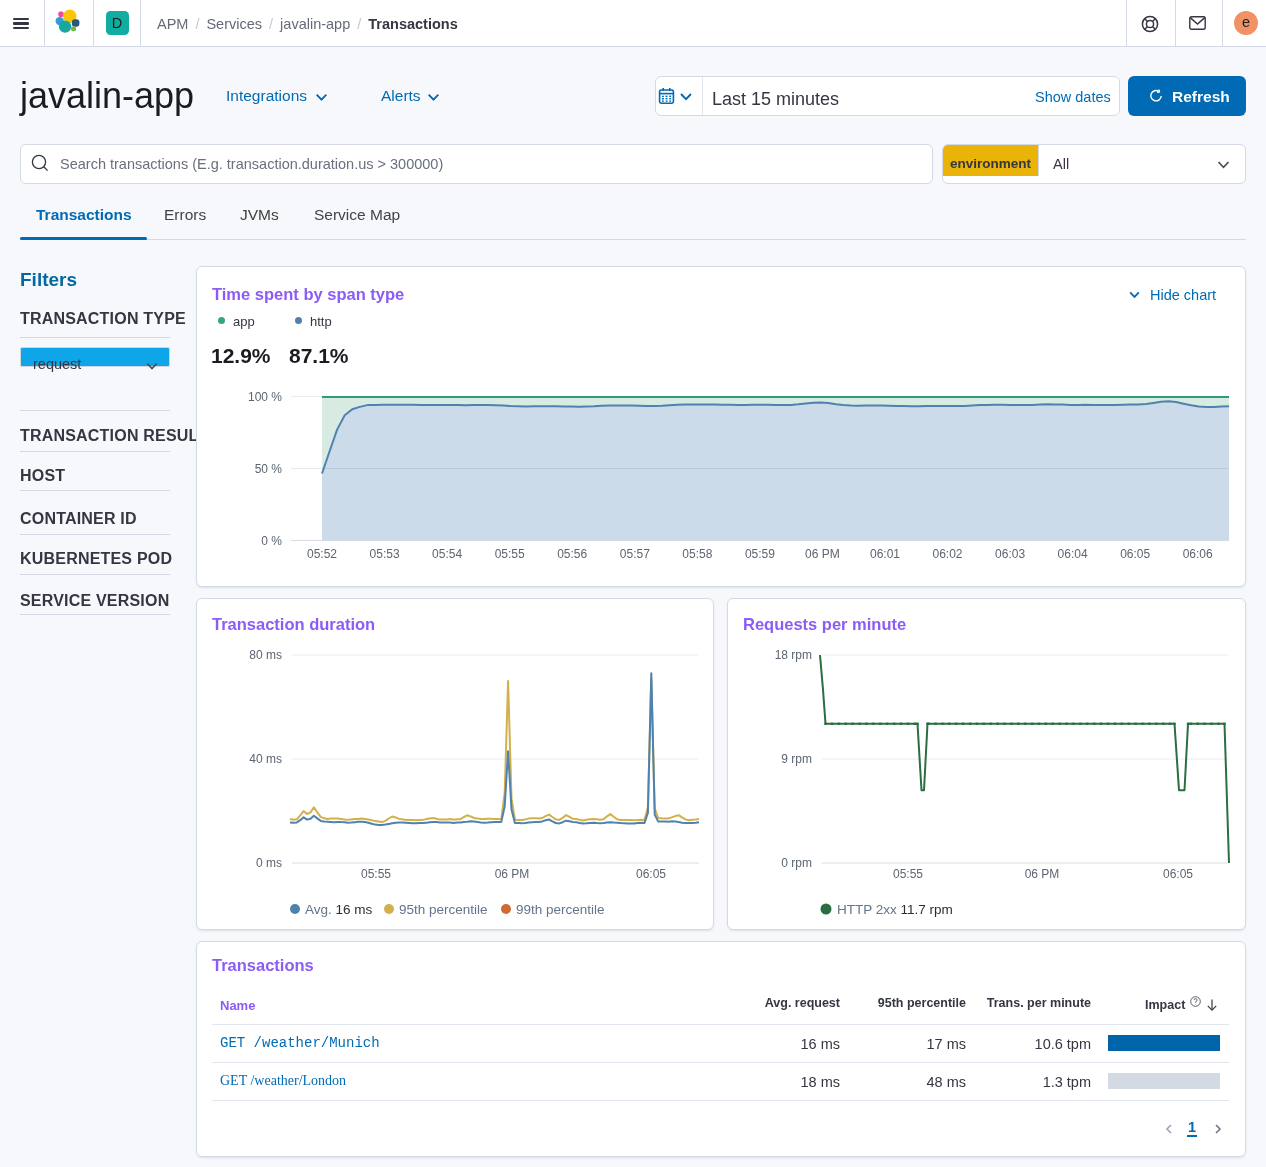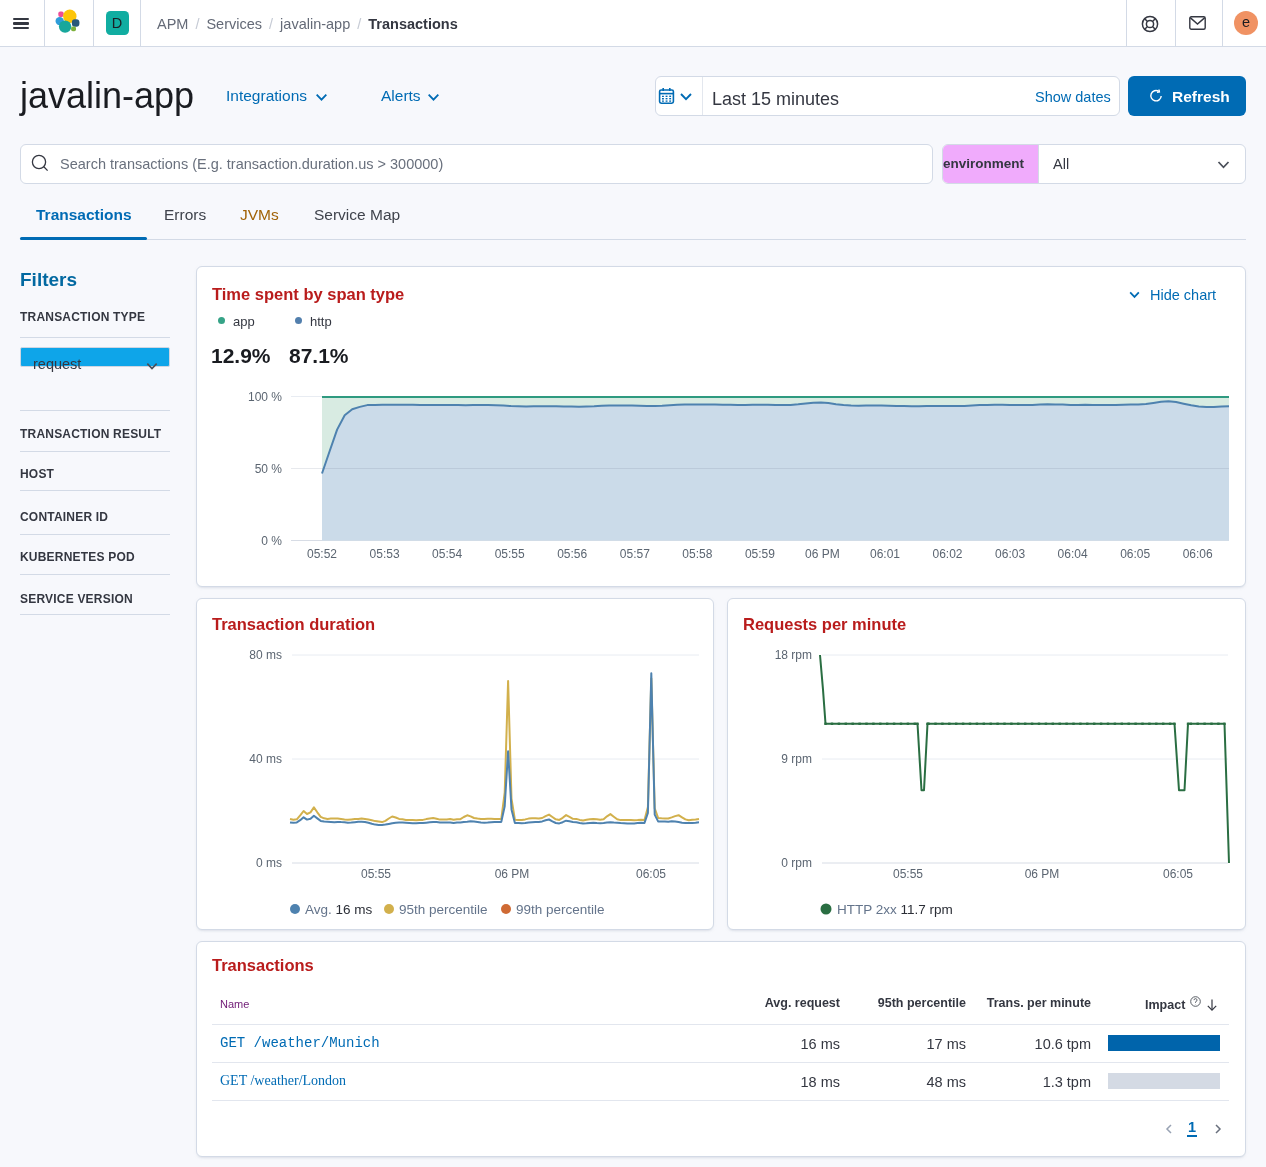--- a/index.html
+++ b/index.html
@@ -4,22 +4,22 @@
 <style>
 * { margin:0; padding:0; box-sizing:border-box; }
 html,body { width:1266px; height:1167px; overflow:hidden; }
 body { font-family:"Liberation Sans", sans-serif; background:#f7f8fc; color:#343741; position:relative; }
 .abs { position:absolute; }
 .panel { position:absolute; background:#fff; border:1px solid #d3dae6; border-radius:6px;
   box-shadow:0 2px 2px -1px rgba(152,162,179,.2), 0 1px 5px -2px rgba(152,162,179,.2); }
 .ax { font:12px "Liberation Sans",sans-serif; fill:#5b6571; }
 .leg { font:13.5px "Liberation Sans",sans-serif; fill:#64748b; }
 .legb { fill:#2b2e36; }
-.ptitle { position:absolute; font-size:16.5px; font-weight:bold; color:#b91c1c; }
-.slabel { position:absolute; left:20px; font-size:12px; font-weight:bold; color:#343741; letter-spacing:.2px; }
+.ptitle { position:absolute; font-size:16.5px; font-weight:bold; color:#8b5cf6; }
+.slabel { position:absolute; left:20px; font-size:16px; font-weight:bold; color:#343741; letter-spacing:.2px; }
 .srule { position:absolute; left:20px; width:150px; height:1px; background:#d3dae6; }
 .blue { color:#006bb4; }
 .bsep { color:#c5cad4; margin:0 7px; }
 </style>
 </head>
 <body>
 
 <div class="abs" style="left:0;top:0;width:1266px;height:47px;background:#fff;border-bottom:1px solid #d3dae6"></div>
 
 <div class="abs" style="left:13px;top:17.5px;width:16px;height:2.4px;background:#343741;border-radius:1px"></div>
@@ -101,32 +101,32 @@
 </svg>
 <div class="abs" style="left:1172px;top:88px;font-size:15.5px;font-weight:bold;color:#fff">Refresh</div>
 
 <div class="abs" style="left:20px;top:144px;width:913px;height:40px;background:#fff;border:1px solid #d3dae6;border-radius:6px"></div>
 <svg class="abs" style="left:31px;top:154px" width="18" height="18" viewBox="0 0 18 18" fill="none" stroke="#343741" stroke-width="1.3">
   <circle cx="8" cy="8" r="6.6"></circle>
     <line x1="12.8" y1="12.8" x2="16.6" y2="16.6"></line>
 </svg>
 <div class="abs" style="left:60px;top:155.5px;font-size:14.5px;color:#69707d">Search transactions (E.g. transaction.duration.us &gt; 300000)</div>
 <div class="abs" style="left:942px;top:144px;width:304px;height:40px;background:#fff;border:1px solid #d3dae6;border-radius:6px;overflow:hidden">
-  <div style="position:absolute;left:0;top:0;width:96px;height:38px;background:#f0abfc;border-right:1px solid #d3dae6;font-size:13.5px;font-weight:bold;color:#343741;line-height:38px">environment</div>
+  <div style="position:absolute;left:0;top:0;width:96px;height:31px;background:#eab308;border-right:1px solid #d3dae6;font-size:13.5px;font-weight:bold;color:#343741;text-align:center;line-height:38px">environment</div>
   <div style="position:absolute;left:110px;top:10.5px;font-size:14.5px;color:#343741">All</div>
 </div>
 <svg class="abs" style="left:1216px;top:157px" width="15" height="15" viewBox="0 0 12 12" fill="none" stroke="#4a4f59" stroke-width="1.4">
     <polyline points="2,4 6,8.2 10,4"></polyline>
   </svg>
 
 <div class="abs" style="left:20px;top:239px;width:1226px;height:1px;background:#d3dae6"></div>
 <div class="abs blue" style="left:36px;top:206px;font-size:15.5px;font-weight:600">Transactions</div>
 <div class="abs" style="left:20px;top:237px;width:127px;height:3px;background:#006bb4;border-radius:2px"></div>
 <div class="abs" style="left:164px;top:206px;font-size:15.5px;font-weight:500;color:#3f434c">Errors</div>
-<div class="abs" style="left:240px;top:206px;font-size:15.5px;font-weight:500;color:#a16207">JVMs</div>
+<div class="abs" style="left:240px;top:206px;font-size:15.5px;font-weight:500;color:#404040">JVMs</div>
 <div class="abs" style="left:314px;top:206px;font-size:15.5px;font-weight:500;color:#3f434c">Service Map</div>
 
 <div class="abs" style="left:20px;top:269px;font-size:19px;font-weight:bold;color:#0369a1">Filters</div>
 <div class="slabel" style="top:310px">TRANSACTION TYPE</div>
 <div class="srule" style="top:337px"></div>
 <div class="abs" style="left:20px;top:347px;width:150px;height:20px;background:#0ea5e9;border:1px solid #cfd6e2;border-radius:2px">
   <div style="position:absolute;left:12px;top:8px;font-size:14.5px;color:#343741">request</div>
   <svg style="position:absolute;right:10px;top:11px" width="14" height="14" viewBox="0 0 12 12" fill="none" stroke="#4a4f59" stroke-width="1.4">
       <polyline points="2,4 6,8.2 10,4"></polyline>
     </svg>
@@ -279,21 +279,21 @@
     <rect x="476.4" y="124.6" width="2.4" height="2.4" fill="#2a6e42"></rect>
     <rect x="483.3" y="124.6" width="2.4" height="2.4" fill="#2a6e42"></rect>
     <rect x="490.2" y="124.6" width="2.4" height="2.4" fill="#2a6e42"></rect>
     <rect x="496.3" y="124.6" width="2.4" height="2.4" fill="#2a6e42"></rect>
 <circle cx="99" cy="311" r="5.5" fill="#2a6e42"></circle>
 <text x="110" y="315.5" class="leg">HTTP 2xx <tspan class="legb">11.7 rpm</tspan></text>
 </svg>
 
 <div class="panel" style="left:196px;top:941px;width:1050px;height:216px"></div>
 <div class="ptitle" style="left:212px;top:956px">Transactions</div>
-<div class="abs" style="left:220px;top:998px;font-size:11px;font-weight:normal;color:#701a75">Name</div>
+<div class="abs" style="left:220px;top:998px;font-size:13px;font-weight:bold;color:#8b5cf6">Name</div>
 <div class="abs" style="left:640px;top:996px;width:200px;text-align:right;font-size:12.5px;font-weight:bold;color:#343741">Avg. request</div>
 <div class="abs" style="left:766px;top:996px;width:200px;text-align:right;font-size:12.5px;font-weight:bold;color:#343741">95th percentile</div>
 <div class="abs" style="left:891px;top:996px;width:200px;text-align:right;font-size:12.5px;font-weight:bold;color:#343741">Trans. per minute</div>
 <div class="abs" style="left:1145px;top:998px;font-size:12.5px;font-weight:bold;color:#343741">Impact</div>
 <svg class="abs" style="left:1189.5px;top:995.5px" width="11" height="11" viewBox="0 0 16 16" fill="none" stroke="#525760" stroke-width="1.4">
     <circle cx="8" cy="8" r="7"></circle>
     <path d="M5.8 6 a2.2 2.2 0 1 1 3 2.1 l-0.8 0.4 v1.3"></path>
     <circle cx="8" cy="12" r="0.5" fill="#525760" stroke="none"></circle>
   </svg>
 <svg class="abs" style="left:1206px;top:998px" width="12" height="14" viewBox="0 0 12 14" fill="none" stroke="#343741" stroke-width="1.2">

